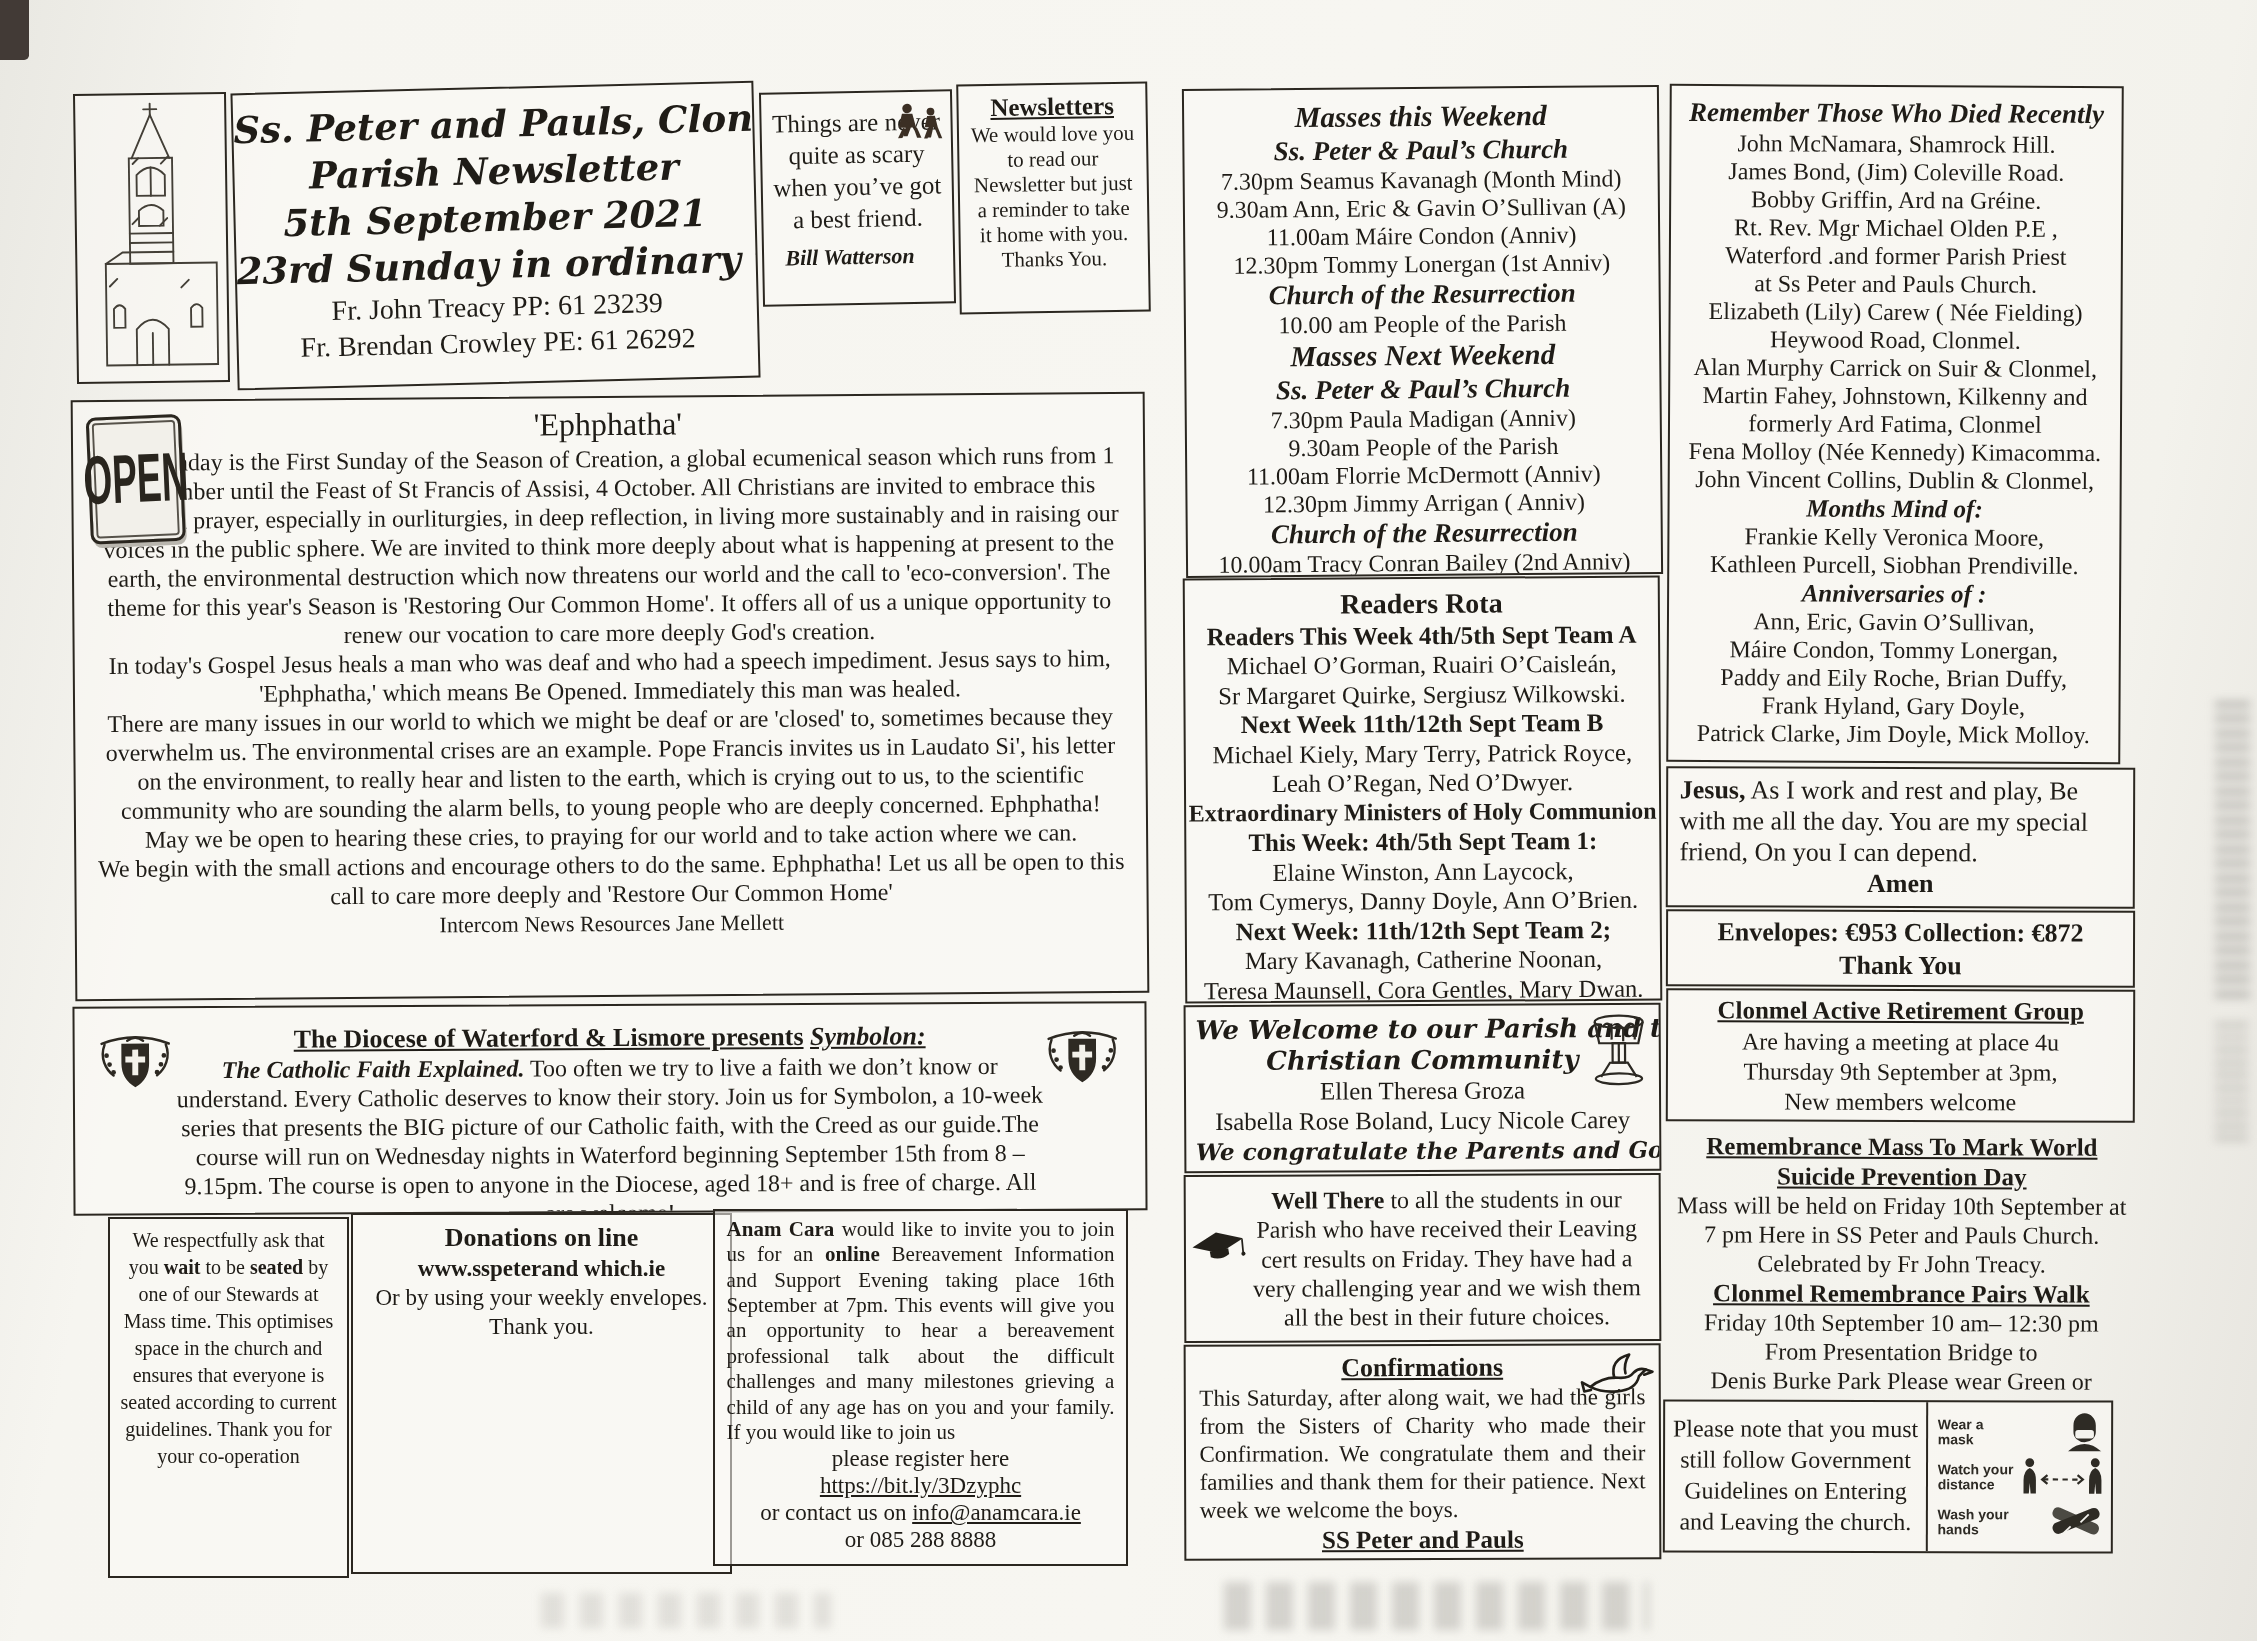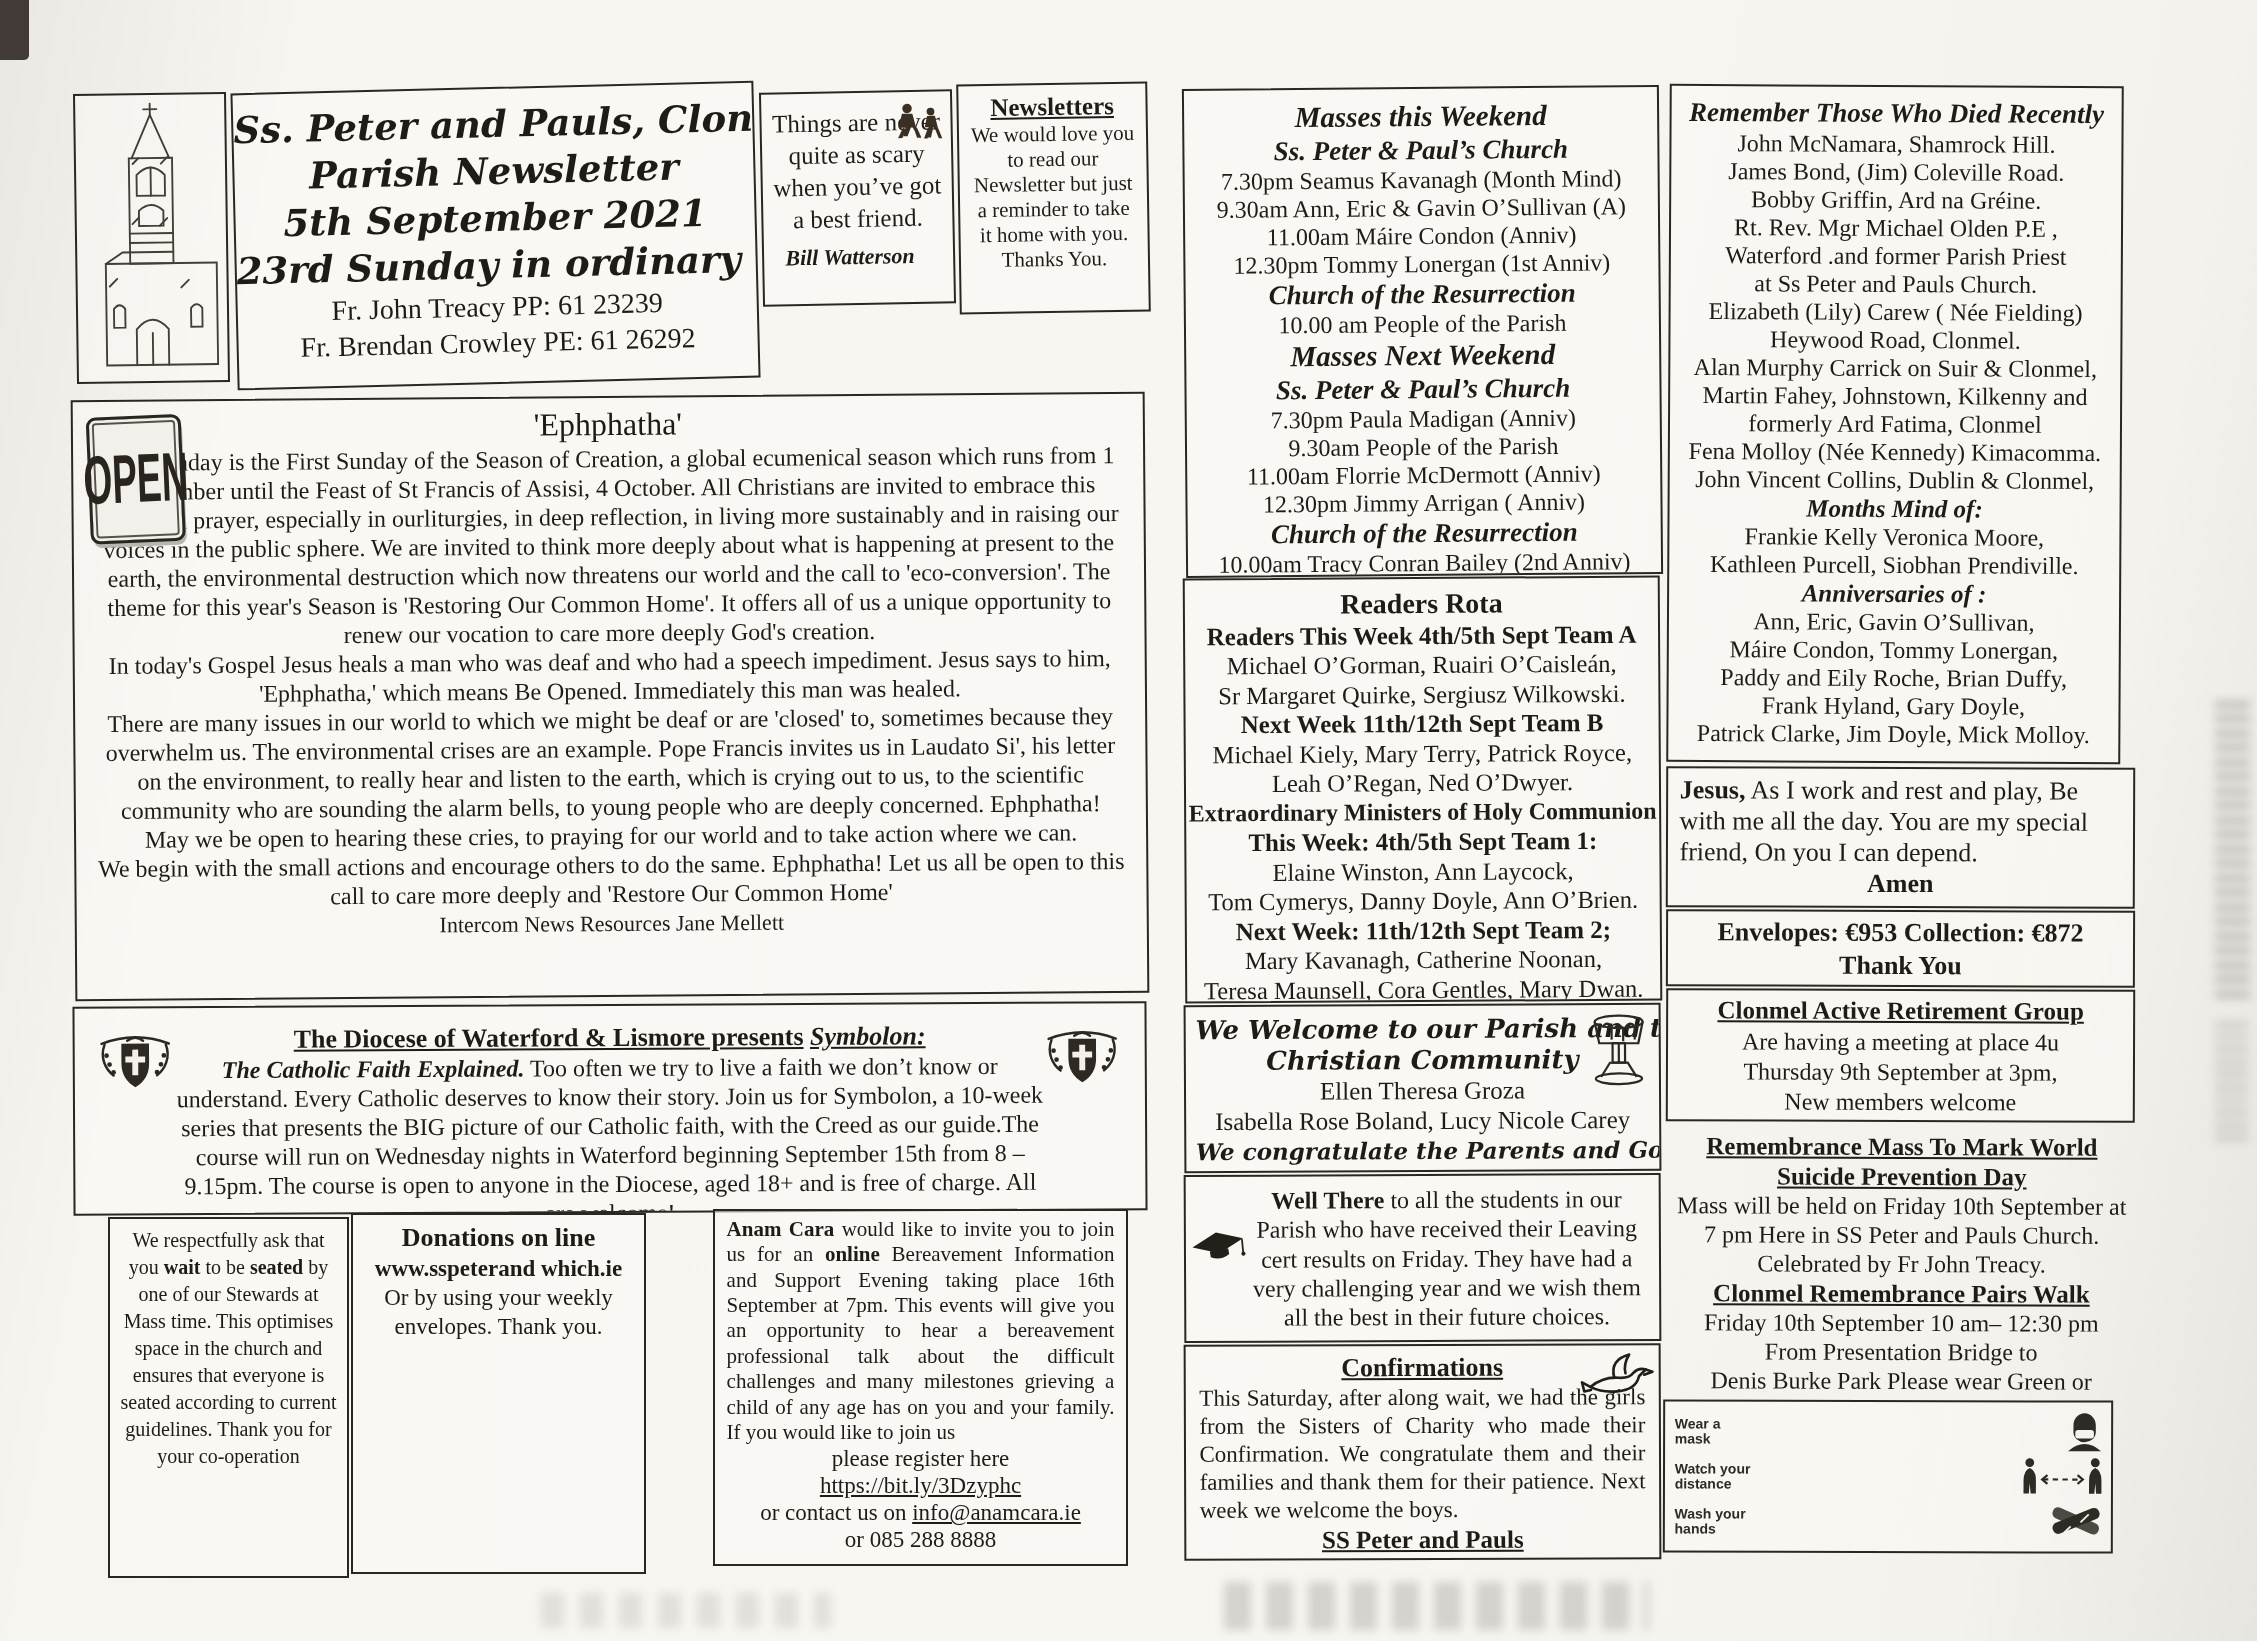--- a/index.html
+++ b/index.html
@@ -63,21 +63,21 @@
   #sym-box { left:73px; top:1004px; width:1074px; height:209px; transform:rotate(-.3deg); padding:15.4px 97px 0; }
   #sym-box .sh { font-size:26px; line-height:33px; }
   #sym-box .sb { font-size:24px; line-height:29px; }
   .crest { position:absolute; top:21px; }
   #crest-l { left:19.3px; }
   #crest-r { right:21px; }
 
   
   #seat-box { left:108px; top:1217px; width:241px; height:361px; padding:7.7px 7.7px 0; }
   #seat-box .tx { font-size:20px; line-height:27px; }
-  #don-box { left:351px; top:1213px; width:295px; height:361px; padding:5.8px 9.7px 0; }
+  #don-box { left:351px; top:1213px; width:381px; height:361px; padding:5.8px 9.7px 0; }
   #don-box .dt { font-size:26px; line-height:33px; }
   #don-box .tx { font-size:23px; line-height:29px; }
   #anam-box { left:713px; top:1209px; width:415px; height:357px; padding:5.8px 11.6px 0; }
   #anam-box .tx { font-size:21px; line-height:25.4px; }
   #anam-box .al { font-size:23px; line-height:27px; }
 
   
   #masses-box { left:1184px; top:87px; width:477px; height:489px; transform:rotate(-.5deg); padding-top:9.7px; }
   .mass-h1 { font-size:29px; line-height:35px; }
   .mass-h2 { font-size:27px; line-height:32px; }
@@ -429,20 +429,23 @@
   <div class="tx nw">7 pm Here in  SS Peter and Pauls Church.</div>
   <div class="tx nw">Celebrated  by Fr John Treacy.</div>
   <div class="mt b u nw">Clonmel Remembrance Pairs Walk</div>
   <div class="tx nw">Friday 10th September 10 am– 12:30 pm</div>
   <div class="tx nw">From Presentation Bridge to</div>
   <div class="tx nw">Denis Burke Park  Please wear Green or</div>
   <div class="tx nw">Yellow. Light refreshments on the day.</div>
 </div>
 
 <div class="box" id="guide-box">
+  <div id="guide-text">
+    <div class="tx c">Please note that you must still follow Government Guidelines on Entering and Leaving the church.</div>
+  </div>
   <div id="guide-icons">
     <div class="g-row">
       <span class="g-lab">Wear a mask</span>
       <span>
         <svg width="41" height="41" viewBox="0 0 44 44">
           <path d="M22,3 a12,13 0 0 1 12,13 v7 a12,11 0 0 1 -24,0 v-7 a12,13 0 0 1 12,-13 z" fill="#2e2b25"></path>
           <rect x="12" y="21" width="20" height="9" rx="3" fill="#f4f3ee"></rect>
           <path d="M4,44 Q22,28 40,44 z" fill="#2e2b25"></path>
         </svg>
       </span>

